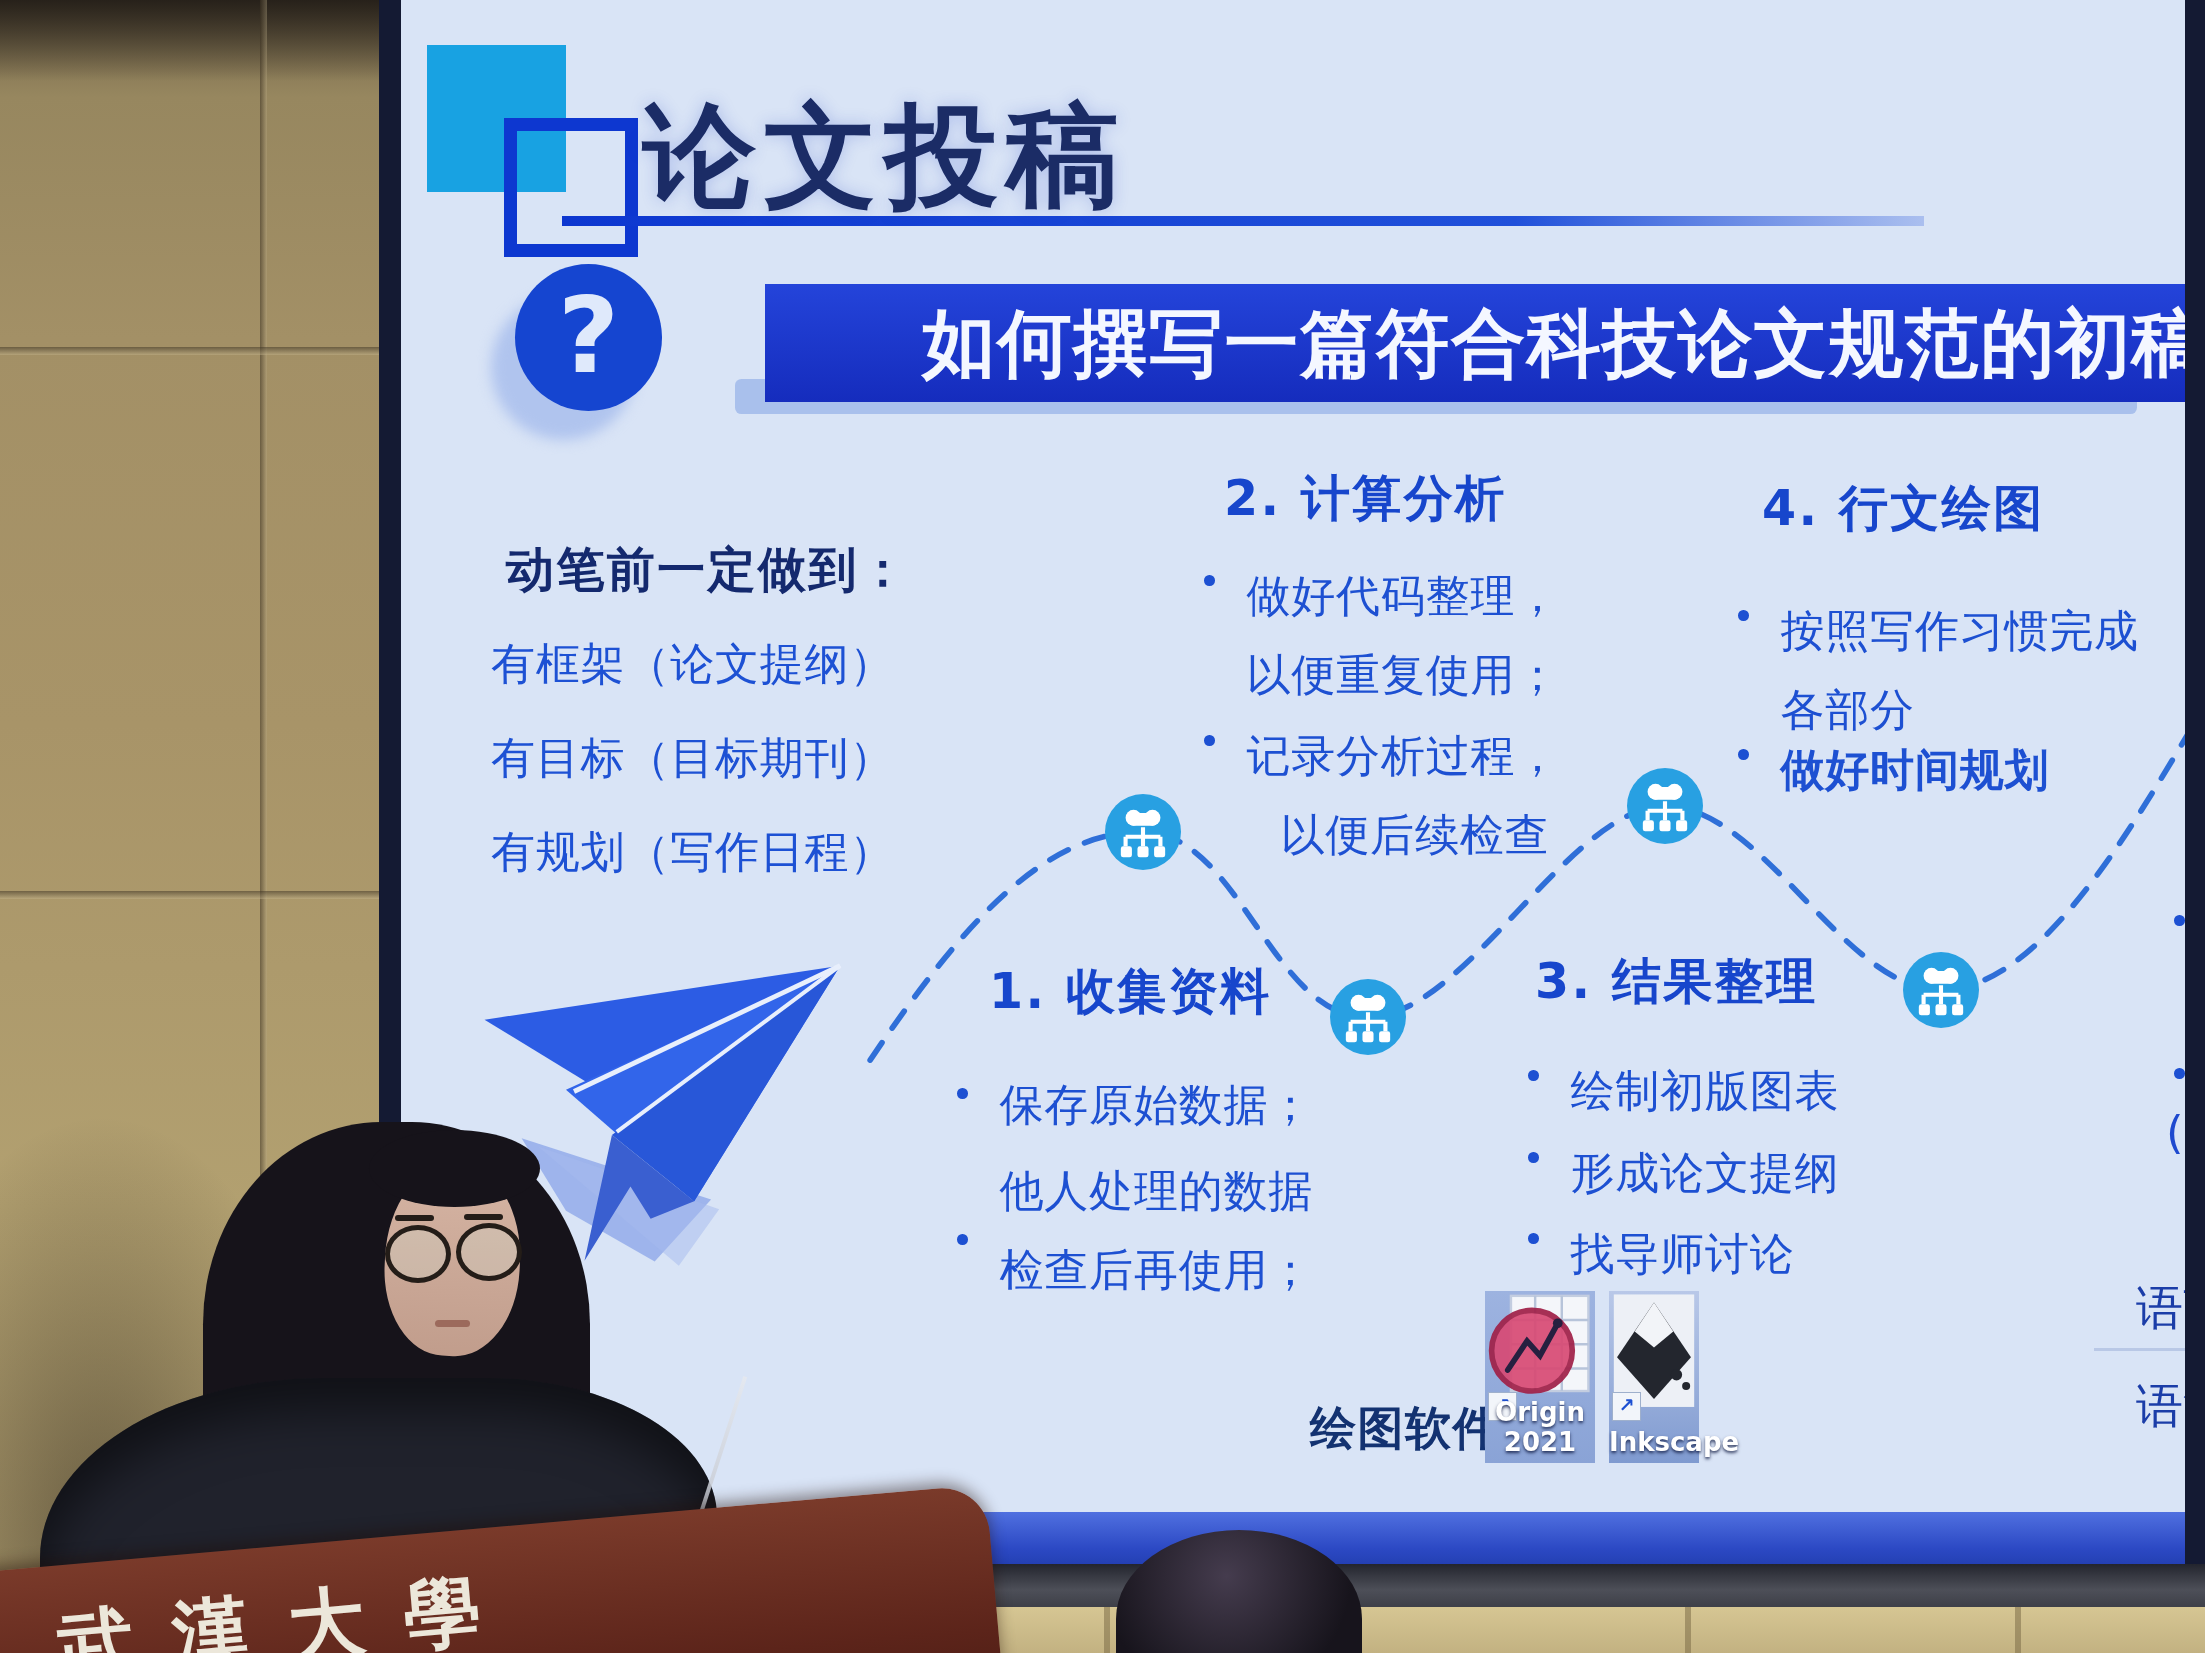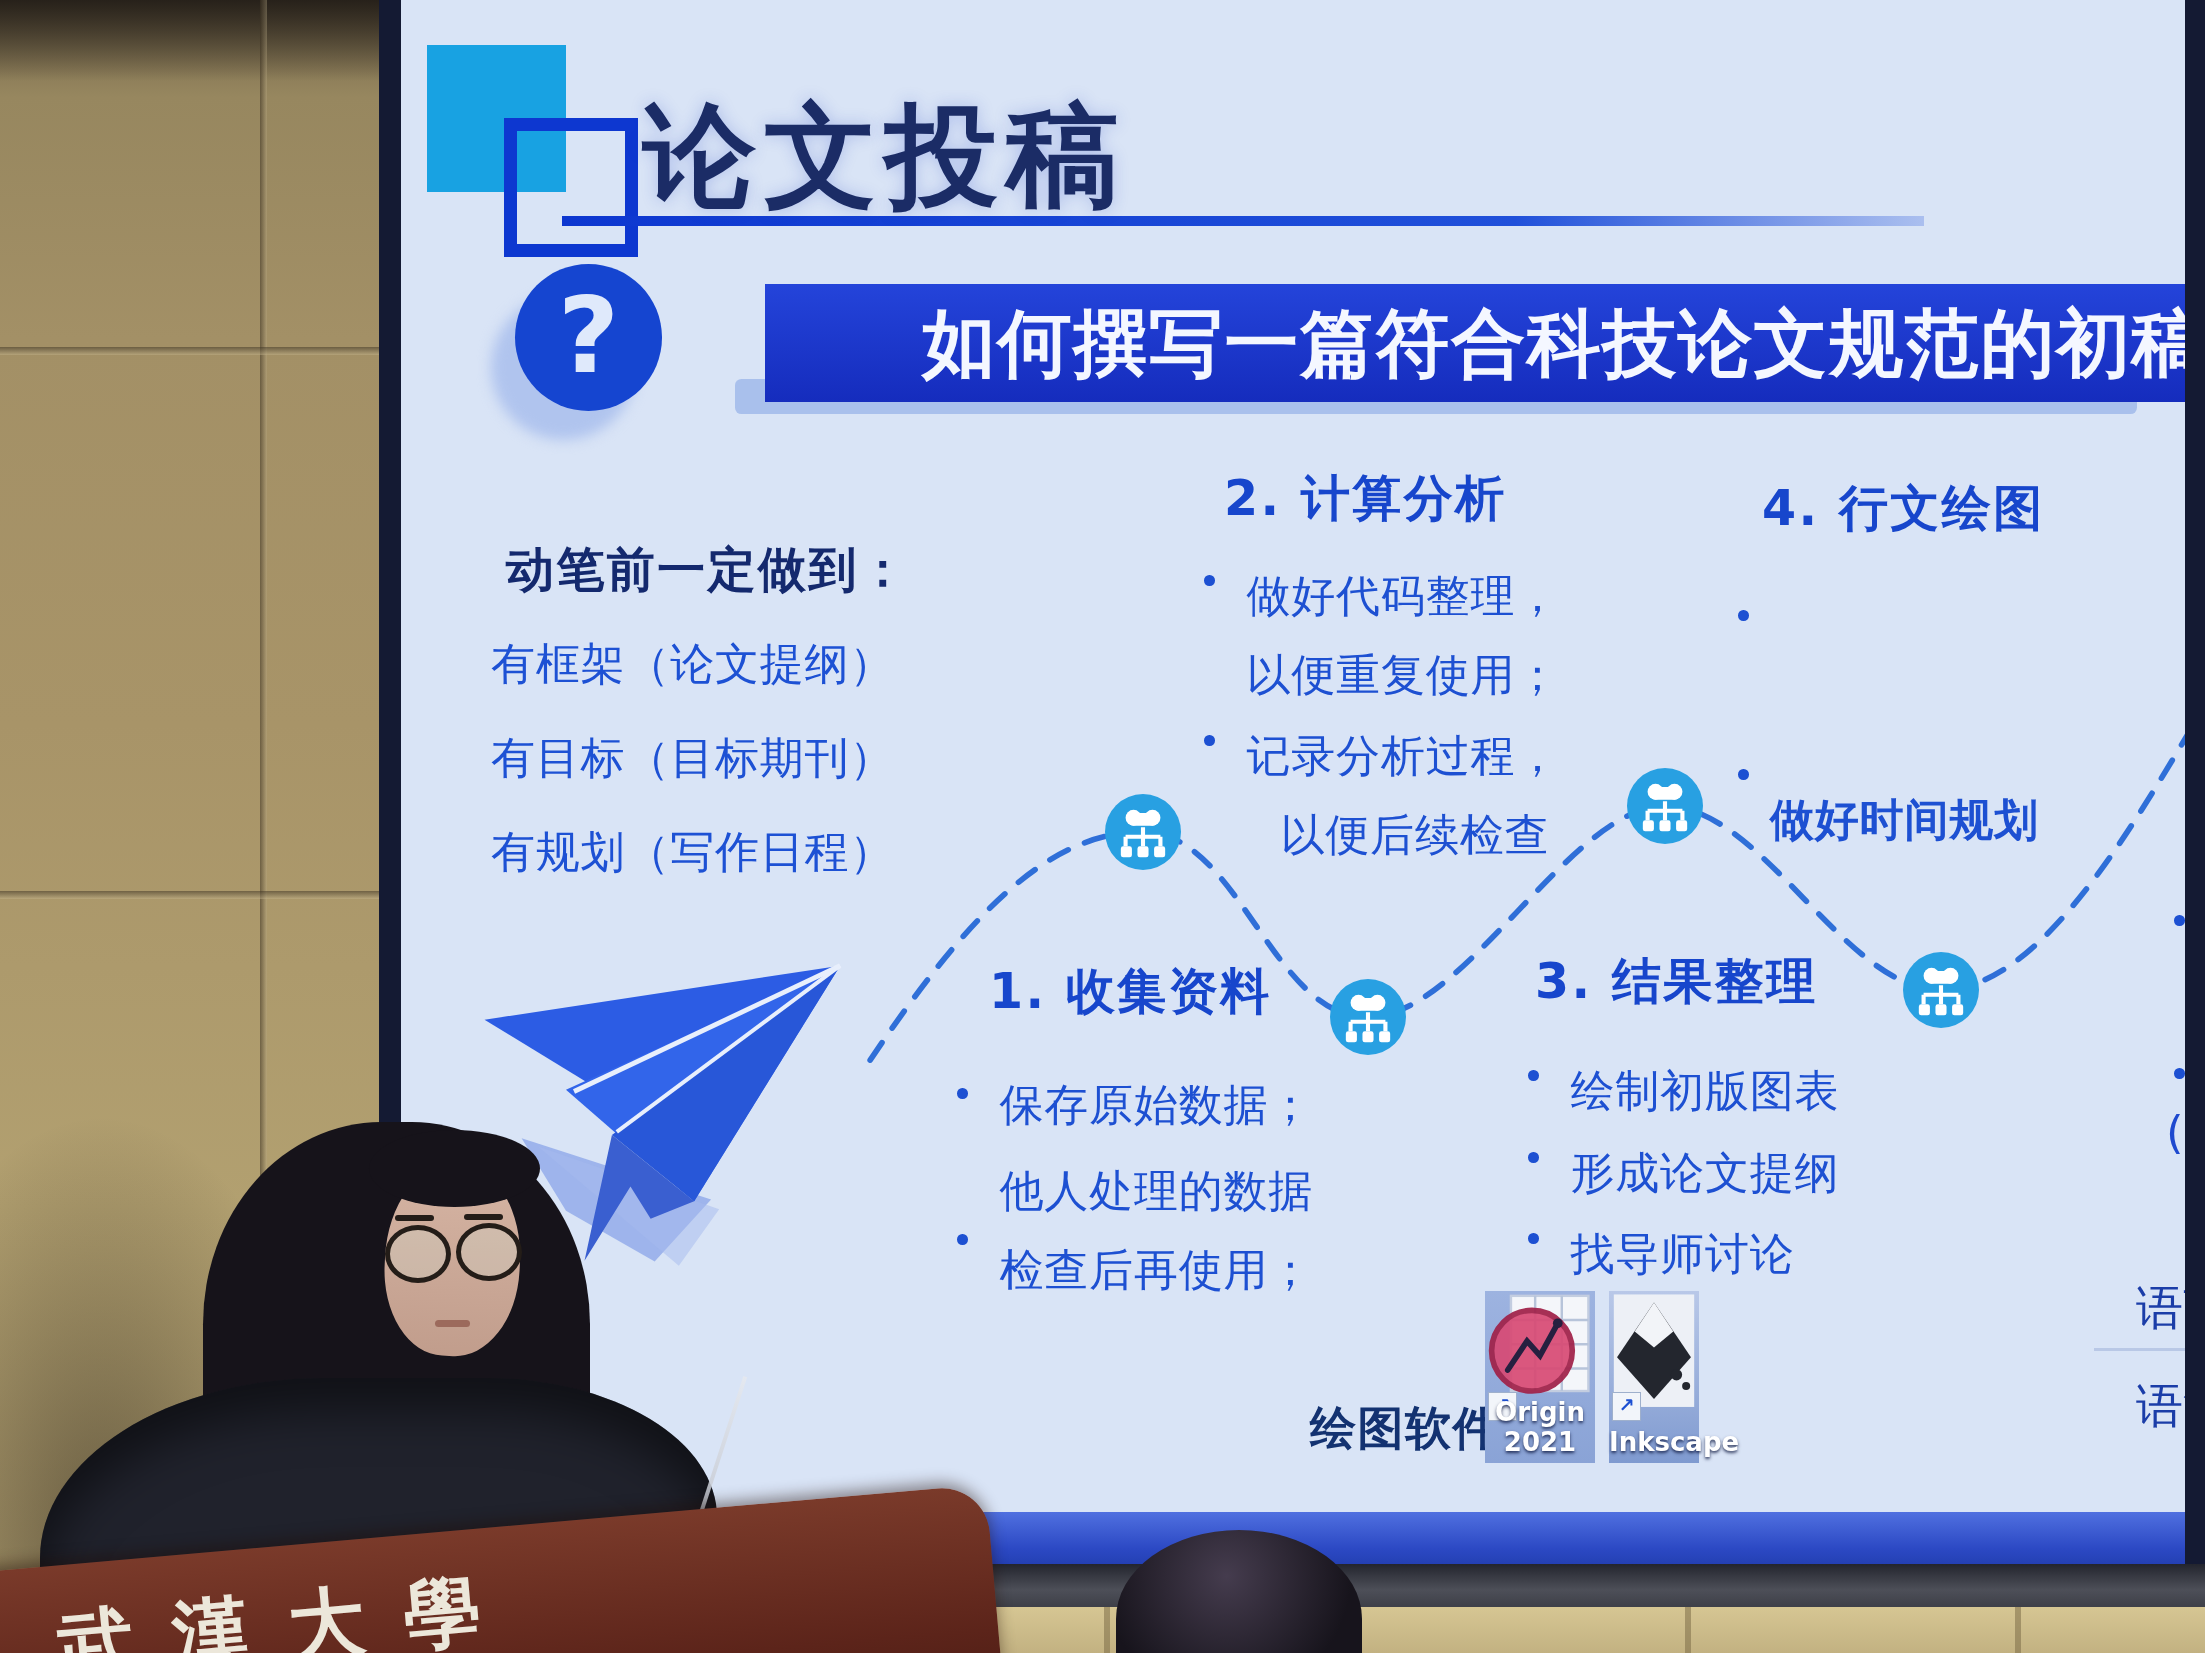--- a/index.html
+++ b/index.html
@@ -200,22 +200,26 @@
       <div class="dot"></div>
       <div class="blines">
         <span>记录分析过程，</span>
         <span style="margin-left:34px;">以便后续检查</span>
       </div>
     </div>
 
     <div class="abs step-title" style="left:1361px;top:476px;">4. 行文绘图</div>
     <div class="abs bullet" style="left:1337px;top:591px;">
       <div class="dot"></div>
-    </div>
-    <div class="abs bullet" style="left:1337px;top:750px;flex-direction:column;">
+      <div class="blines">
+        <span>按照写作习惯完成</span>
+        <span>各部分</span>
+      </div>
+    </div>
+    <div class="abs bullet" style="left:1337px;top:730px;">
       <div class="dot"></div>
       <div class="blines">
         <span style="font-weight:600;">做好时间规划</span>
       </div>
     </div>
 
     <div class="abs step-title" style="left:588px;top:959px;">1. 收集资料</div>
     <div class="abs bullet" style="left:556px;top:1069px;font-family:Liberation Mono, monospace;">
       <div class="dot"></div>
       <div class="blines">

